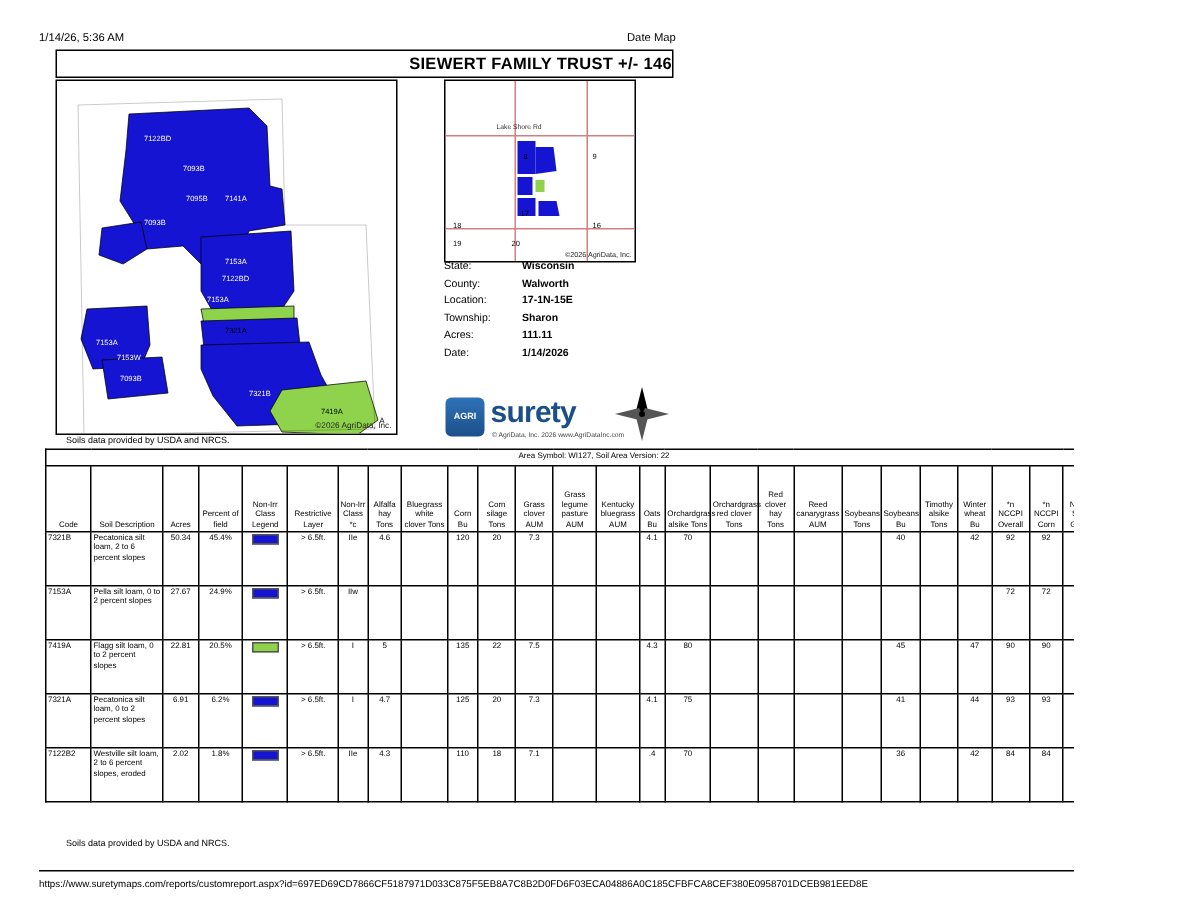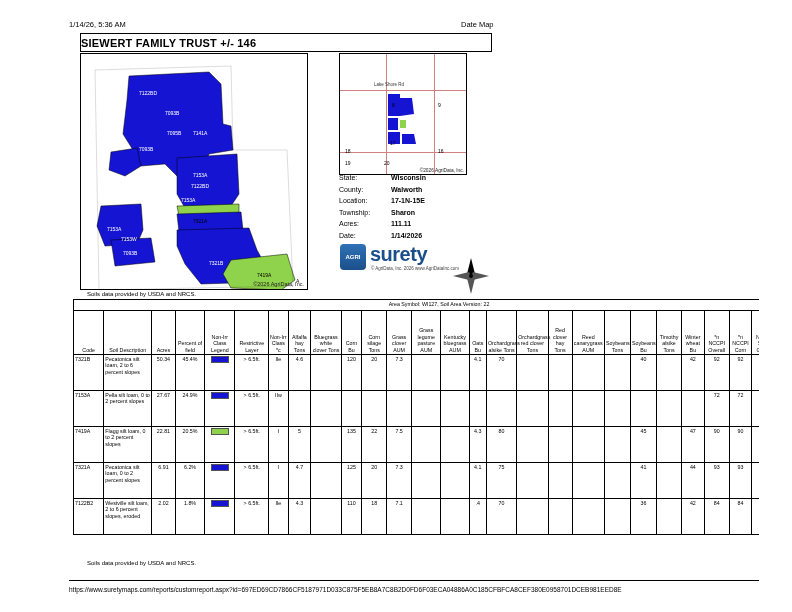--- a/index.html
+++ b/index.html
@@ -10,21 +10,20 @@
     height: 612px;
     background: #ffffff;
     font-family: "Liberation Sans", sans-serif;
     color: #000;
   }
   .page {
     position: relative;
     width: 716px;
     height: 612px;
     overflow: hidden;
-    margin-left: 43px;
   }
   
   .print-header {
     position: absolute;
     top: 20px;
     left: 26px;
     width: 740px;
     font-size: 7.5px;
     color: #000;
   }
@@ -34,21 +33,21 @@
   
   .title-box {
     position: absolute;
     top: 33px;
     left: 37px;
     width: 412px;
     height: 19px;
     border: 1px solid #000;
     display: flex;
     align-items: center;
-    justify-content: flex-start;
+    justify-content: flex-end;
   }
   .title-box .title {
     font-size: 11px;
     font-weight: bold;
     letter-spacing: 0.2px;
   }
 
   
   .soilmap {
     position: absolute;
@@ -118,21 +117,21 @@
     font-size: 7px;
     line-height: 11.5px;
   }
   .info .row { display: flex; }
   .info .k { width: 52px; color: #000; }
   .info .v { font-weight: bold; }
 
   
   .surety {
     position: absolute;
-    top: 242px;
+    top: 263px;
     left: 297px;
     width: 128px;
     height: 34px;
   }
   .surety .badge {
     position: absolute;
     left: 0; top: 2px;
     width: 26px; height: 26px;
     border-radius: 4px;
     background: linear-gradient(180deg,#2f72b8,#1b4f8a);

